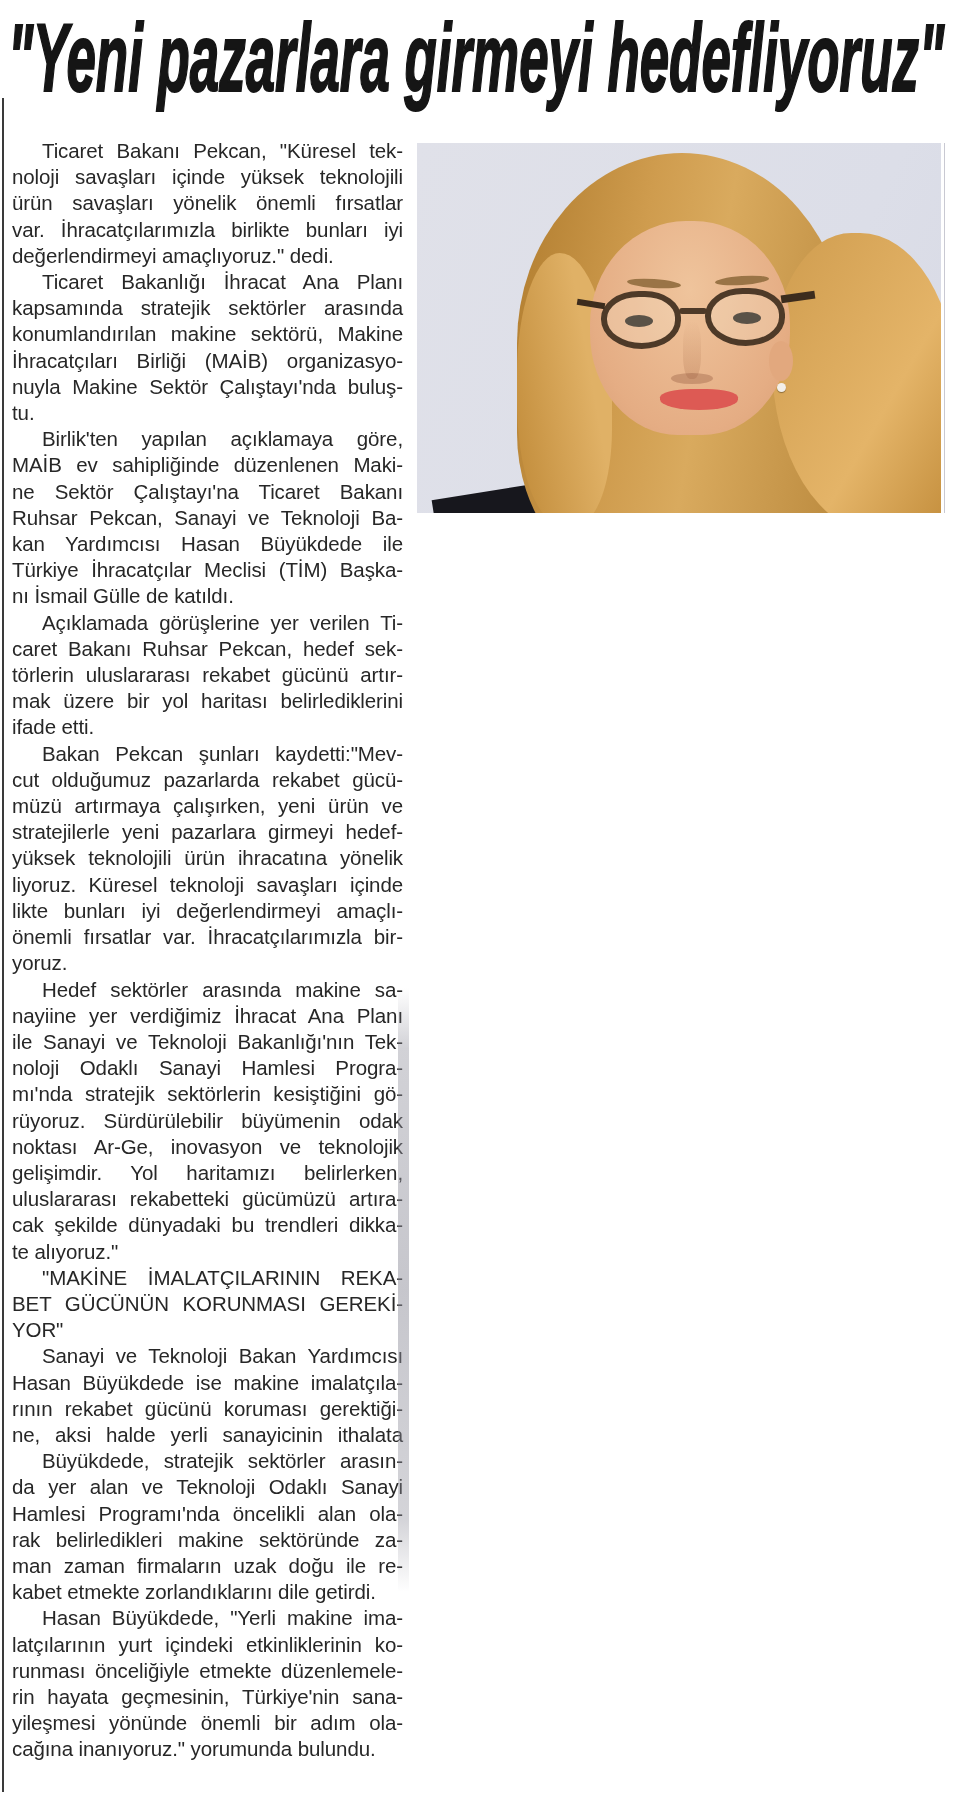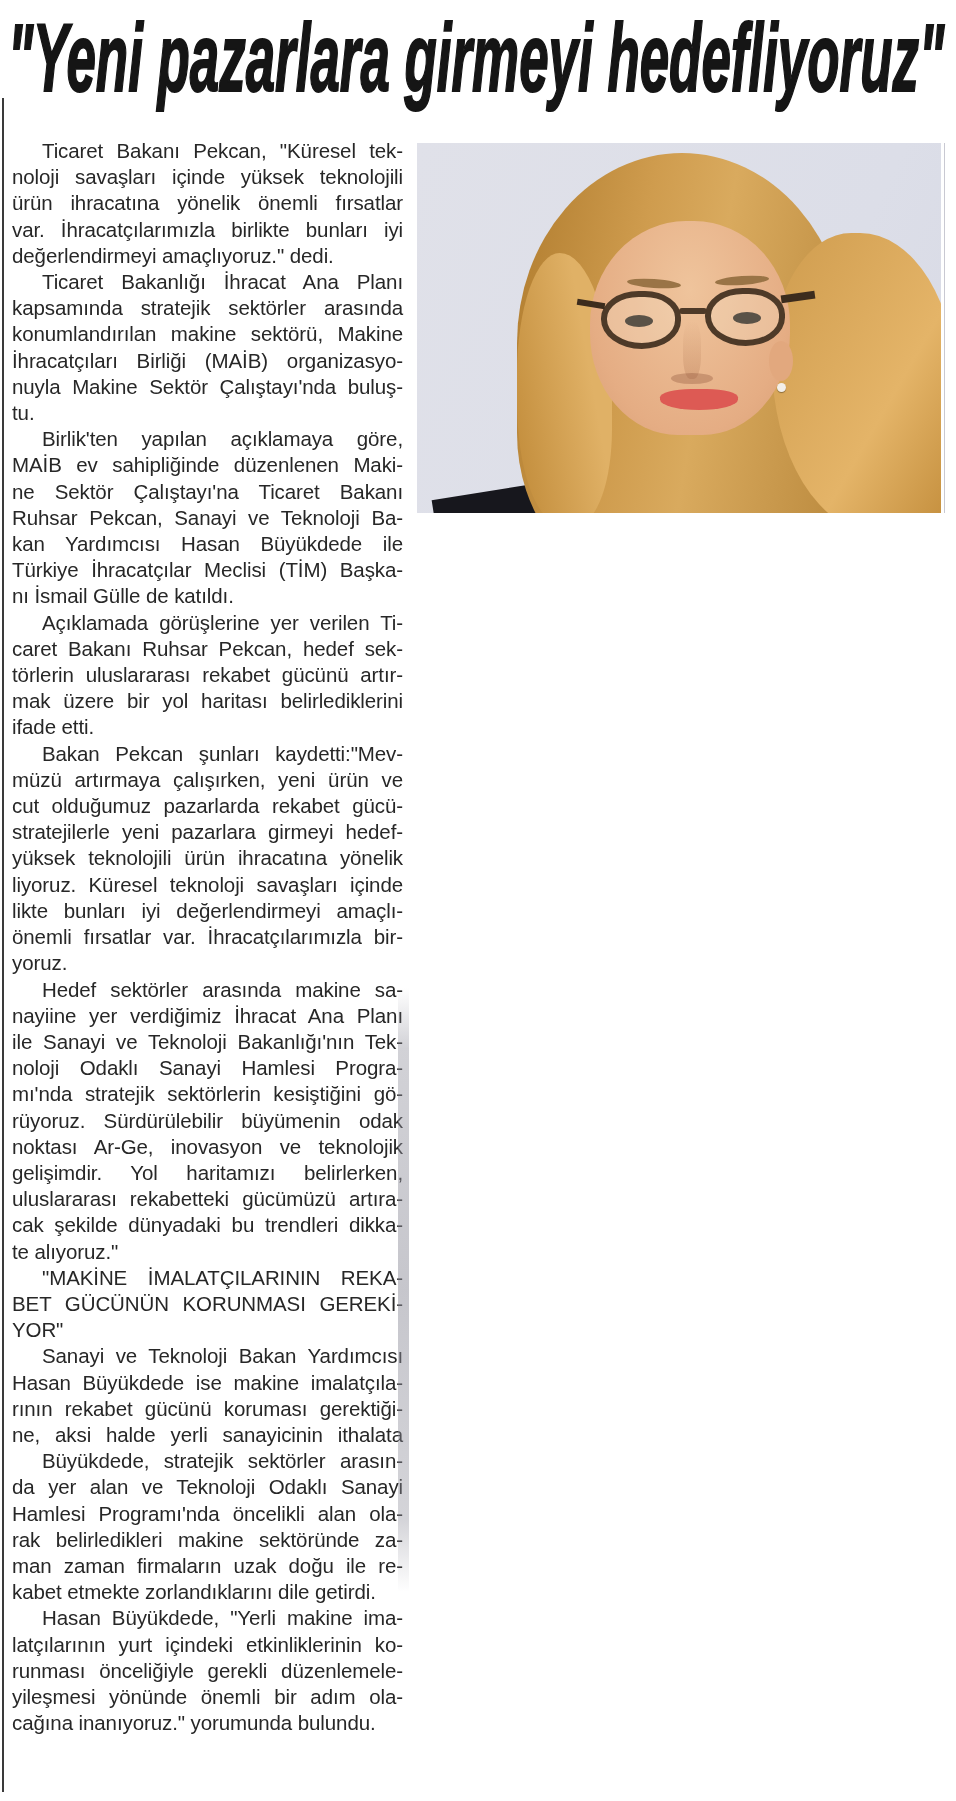--- a/index.html
+++ b/index.html
@@ -134,21 +134,21 @@
   <svg class="headline-svg" width="956" height="118" viewBox="0 0 956 118" aria-hidden="true">
     <text x="8" y="91" font-size="96" textLength="936" lengthAdjust="spacingAndGlyphs">"Yeni pazarlara girmeyi hedefliyoruz"</text>
   </svg>
 
   <div class="left-rule"></div>
 
   <div class="article-col" id="article-col">
       <div class="para">
         <div class="line first">Ticaret Bakanı Pekcan, "Küresel tek-</div>
         <div class="line">noloji savaşları içinde yüksek teknolojili</div>
-        <div class="line">ürün ihracatına yönelik önemli fırsatlar</div>
+        <div class="line">ürün savaşları yönelik önemli fırsatlar</div>
         <div class="line">var. İhracatçılarımızla birlikte bunları iyi</div>
         <div class="line last">değerlendirmeyi amaçlıyoruz." dedi.</div>
       </div>
       <div class="para">
         <div class="line first">Ticaret Bakanlığı İhracat Ana Planı</div>
         <div class="line">kapsamında stratejik sektörler arasında</div>
         <div class="line">konumlandırılan makine sektörü, Makine</div>
         <div class="line">İhracatçıları Birliği (MAİB) organizasyo-</div>
         <div class="line">nuyla Makine Sektör Çalıştayı'nda buluş-</div>
         <div class="line last">tu.</div>
@@ -164,22 +164,22 @@
       </div>
       <div class="para">
         <div class="line first">Açıklamada görüşlerine yer verilen Ti-</div>
         <div class="line">caret Bakanı Ruhsar Pekcan, hedef sek-</div>
         <div class="line">törlerin uluslararası rekabet gücünü artır-</div>
         <div class="line">mak üzere bir yol haritası belirlediklerini</div>
         <div class="line last">ifade etti.</div>
       </div>
       <div class="para">
         <div class="line first">Bakan Pekcan şunları kaydetti:"Mev-</div>
+        <div class="line">cut olduğumuz pazarlarda rekabet gücü-</div>
         <div class="line">müzü artırmaya çalışırken, yeni ürün ve</div>
-        <div class="line">cut olduğumuz pazarlarda rekabet gücü-</div>
         <div class="line">stratejilerle yeni pazarlara girmeyi hedef-</div>
         <div class="line">yüksek teknolojili ürün ihracatına yönelik</div>
         <div class="line">liyoruz. Küresel teknoloji savaşları içinde</div>
         <div class="line">likte bunları iyi değerlendirmeyi amaçlı-</div>
         <div class="line">önemli fırsatlar var. İhracatçılarımızla bir-</div>
         <div class="line last">yoruz.</div>
       </div>
       <div class="para">
         <div class="line first">Hedef sektörler arasında makine sa-</div>
         <div class="line">nayiine yer verdiğimiz İhracat Ana Planı</div>
@@ -208,21 +208,22 @@
         <div class="line first">Büyükdede, stratejik sektörler arasın-</div>
         <div class="line">da yer alan ve Teknoloji Odaklı Sanayi</div>
         <div class="line">Hamlesi Programı'nda öncelikli alan ola-</div>
         <div class="line">rak belirledikleri makine sektöründe za-</div>
         <div class="line">man zaman firmaların uzak doğu ile re-</div>
         <div class="line last">kabet etmekte zorlandıklarını dile getirdi.</div>
       </div>
       <div class="para">
         <div class="line first">Hasan Büyükdede, "Yerli makine ima-</div>
         <div class="line">latçılarının yurt içindeki etkinliklerinin ko-</div>
-        <div class="line">runması önceliğiyle gerekli düzenlemele-</div>
+        <div class="line">runması önceliğiyle etmekte düzenlemele-</div>
+        <div class="line">rin hayata geçmesinin, Türkiye'nin sana-</div>
         <div class="line">yileşmesi yönünde önemli bir adım ola-</div>
         <div class="line last">cağına inanıyoruz." yorumunda bulundu.</div>
       </div>
     </div>
 
   <div class="photo">
     <div class="jacket-right"></div>
     <div class="neck"></div>
     <div class="scarf-white"></div>
     <div class="scarf-orange-l"></div>

